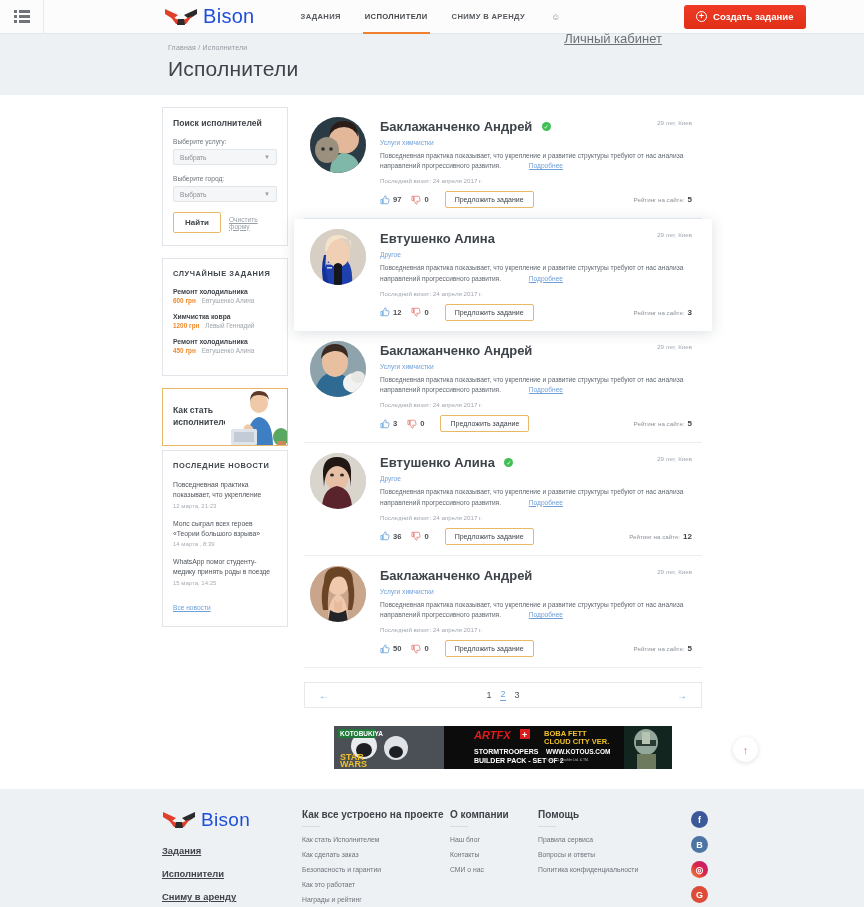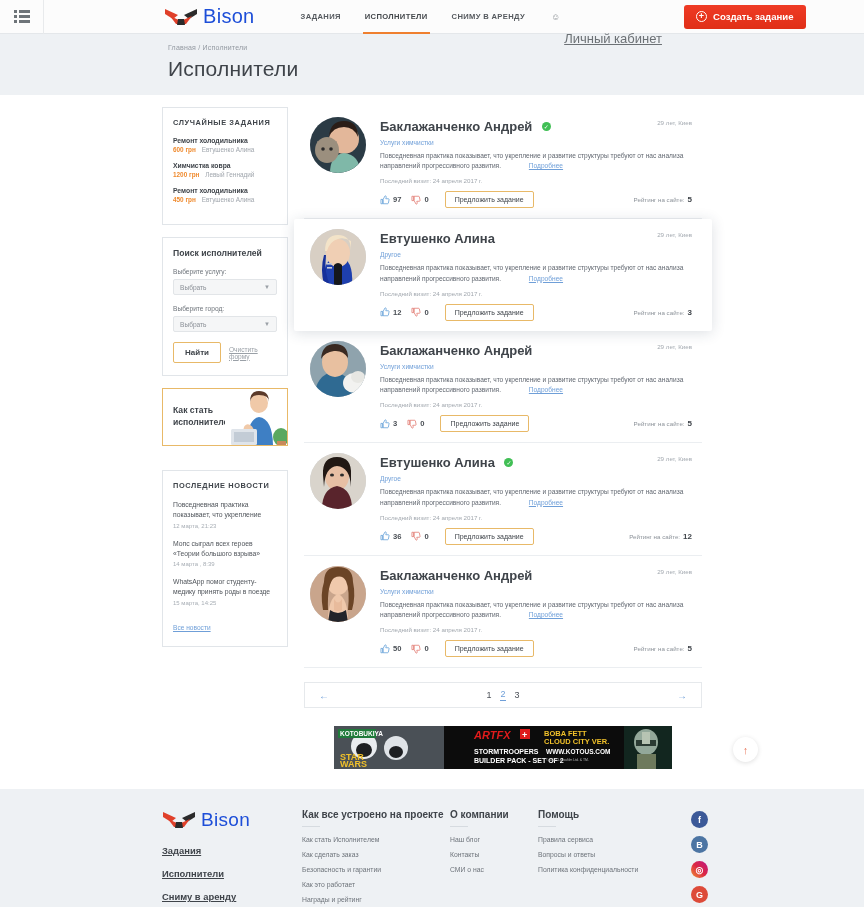--- a/index.html
+++ b/index.html
@@ -87,21 +87,21 @@
   .link-clear { font-size:6.6px; color:#9aa0a7; text-decoration: underline; cursor:pointer; }
 
   .task { margin-bottom: 9px; }
   .task-name { font-size:6.8px; color:#3f444a; font-weight:700; margin-bottom:2px; }
   .task-meta { font-size:6.4px; }
   .task-price { color:#ef8a2e; font-weight:700; }
   .task-author { color:#a0a6ad; margin-left:4px; }
 
   .promo {
     border:1px solid #e8b968; background:#fff; height: 58px; position:relative; overflow:hidden;
-    margin-bottom: 24px; display:flex; align-items:center;
+    margin-bottom: 4px; display:flex; align-items:center;
   }
   .promo-txt { font-size:8.6px; font-weight:700; color:#3f444a; line-height:1.35; padding-left:10px; width:70px; }
   .promo-img { position:absolute; right:0; top:0; bottom:0; width:62px; }
 
   .news-item { margin-bottom: 10px; }
   .news-title { font-size:6.8px; color:#50555b; line-height:1.45; }
   .news-date { font-size:6px; color:#a8aeb5; margin-top:3px; }
   .news-all { font-size:6.6px; color:#6f9fd8; text-decoration: underline; }
 
   
@@ -254,20 +254,43 @@
     <h1 class="page-title">Исполнители</h1>
   </div>
 
   <div class="content">
     <div class="inner">
 
       <div class="sidebar">
 
         <div class="panel">
           <div class="panel-inner">
+            <div class="panel-title">Поиск исполнителей</div>
+
+            <div class="fld-label">Выберите услугу:</div>
+            <div class="select">
+              <span>Выбрать</span>
+              <span class="caret">▼</span>
+            </div>
+
+            <div class="fld-label">Выберите город:</div>
+            <div class="select">
+              <span>Выбрать</span>
+              <span class="caret">▼</span>
+            </div>
+
+            <div class="form-row">
+              <button class="btn-find">Найти</button>
+              <span class="link-clear">Очистить форму</span>
+            </div>
+          </div>
+        </div>
+
+        <div class="panel">
+          <div class="panel-inner">
             <div class="panel-title caps">СЛУЧАЙНЫЕ ЗАДАНИЯ</div>
             <div class="task">
               <div class="task-name">Ремонт холодильника</div>
               <div class="task-meta">
                 <span class="task-price">600 грн</span>
                 <span class="task-author">Евтушенко Алина</span>
               </div>
             </div>
             <div class="task">
               <div class="task-name">Химчистка ковра</div>
@@ -275,43 +298,20 @@
                 <span class="task-price">1200 грн</span>
                 <span class="task-author">Левый Геннадий</span>
               </div>
             </div>
             <div class="task">
               <div class="task-name">Ремонт холодильника</div>
               <div class="task-meta">
                 <span class="task-price">450 грн</span>
                 <span class="task-author">Евтушенко Алина</span>
               </div>
-            </div>
-          </div>
-        </div>
-
-        <div class="panel">
-          <div class="panel-inner">
-            <div class="panel-title">Поиск исполнителей</div>
-
-            <div class="fld-label">Выберите услугу:</div>
-            <div class="select">
-              <span>Выбрать</span>
-              <span class="caret">▼</span>
-            </div>
-
-            <div class="fld-label">Выберите город:</div>
-            <div class="select">
-              <span>Выбрать</span>
-              <span class="caret">▼</span>
-            </div>
-
-            <div class="form-row">
-              <button class="btn-find">Найти</button>
-              <span class="link-clear">Очистить форму</span>
             </div>
           </div>
         </div>
 
         <div class="promo">
           <div class="promo-txt">
             <div>Как стать</div>
             <div>исполнителем?</div>
           </div>
           <div class="promo-img">

